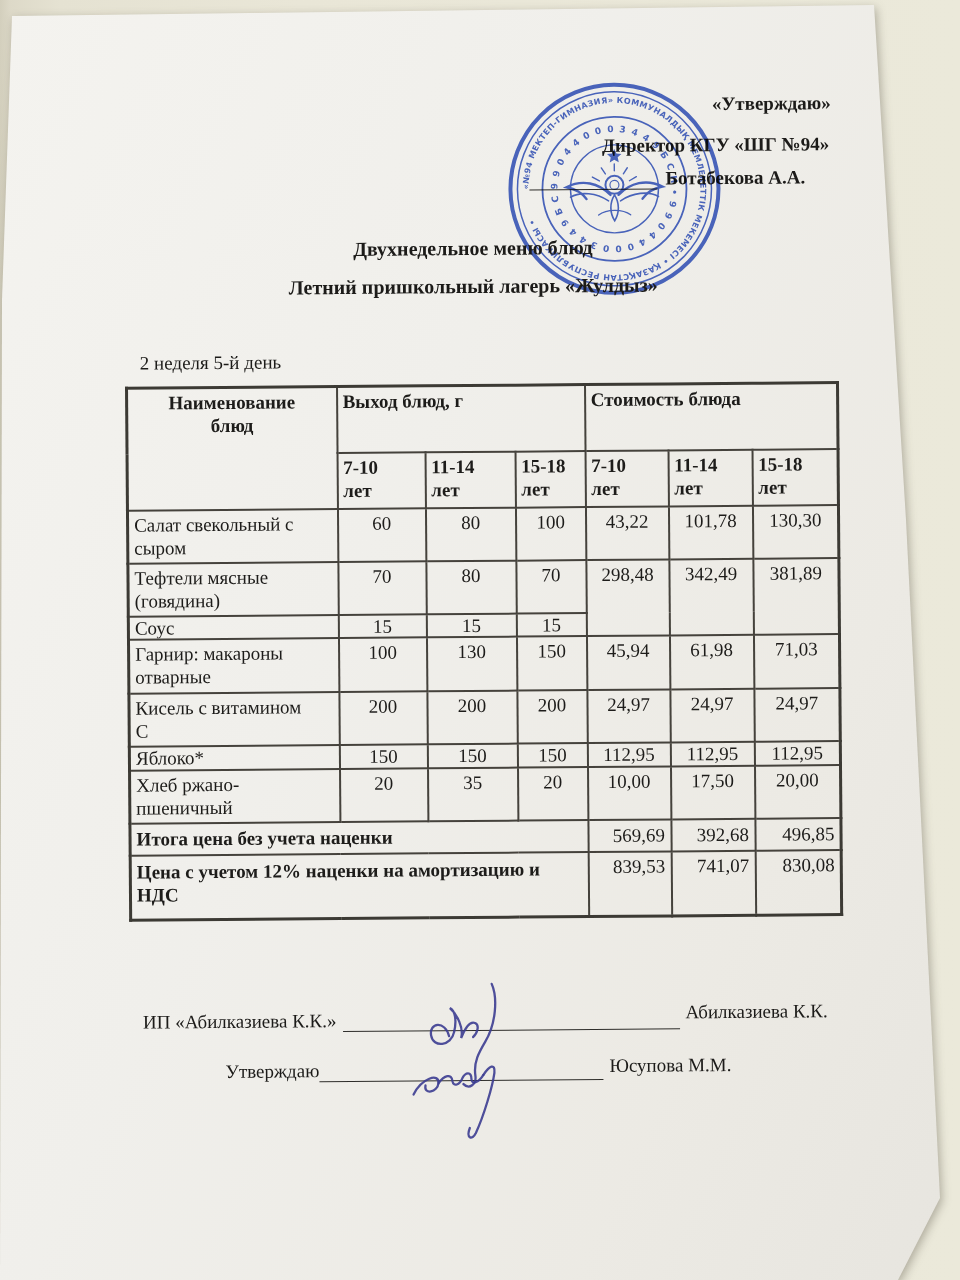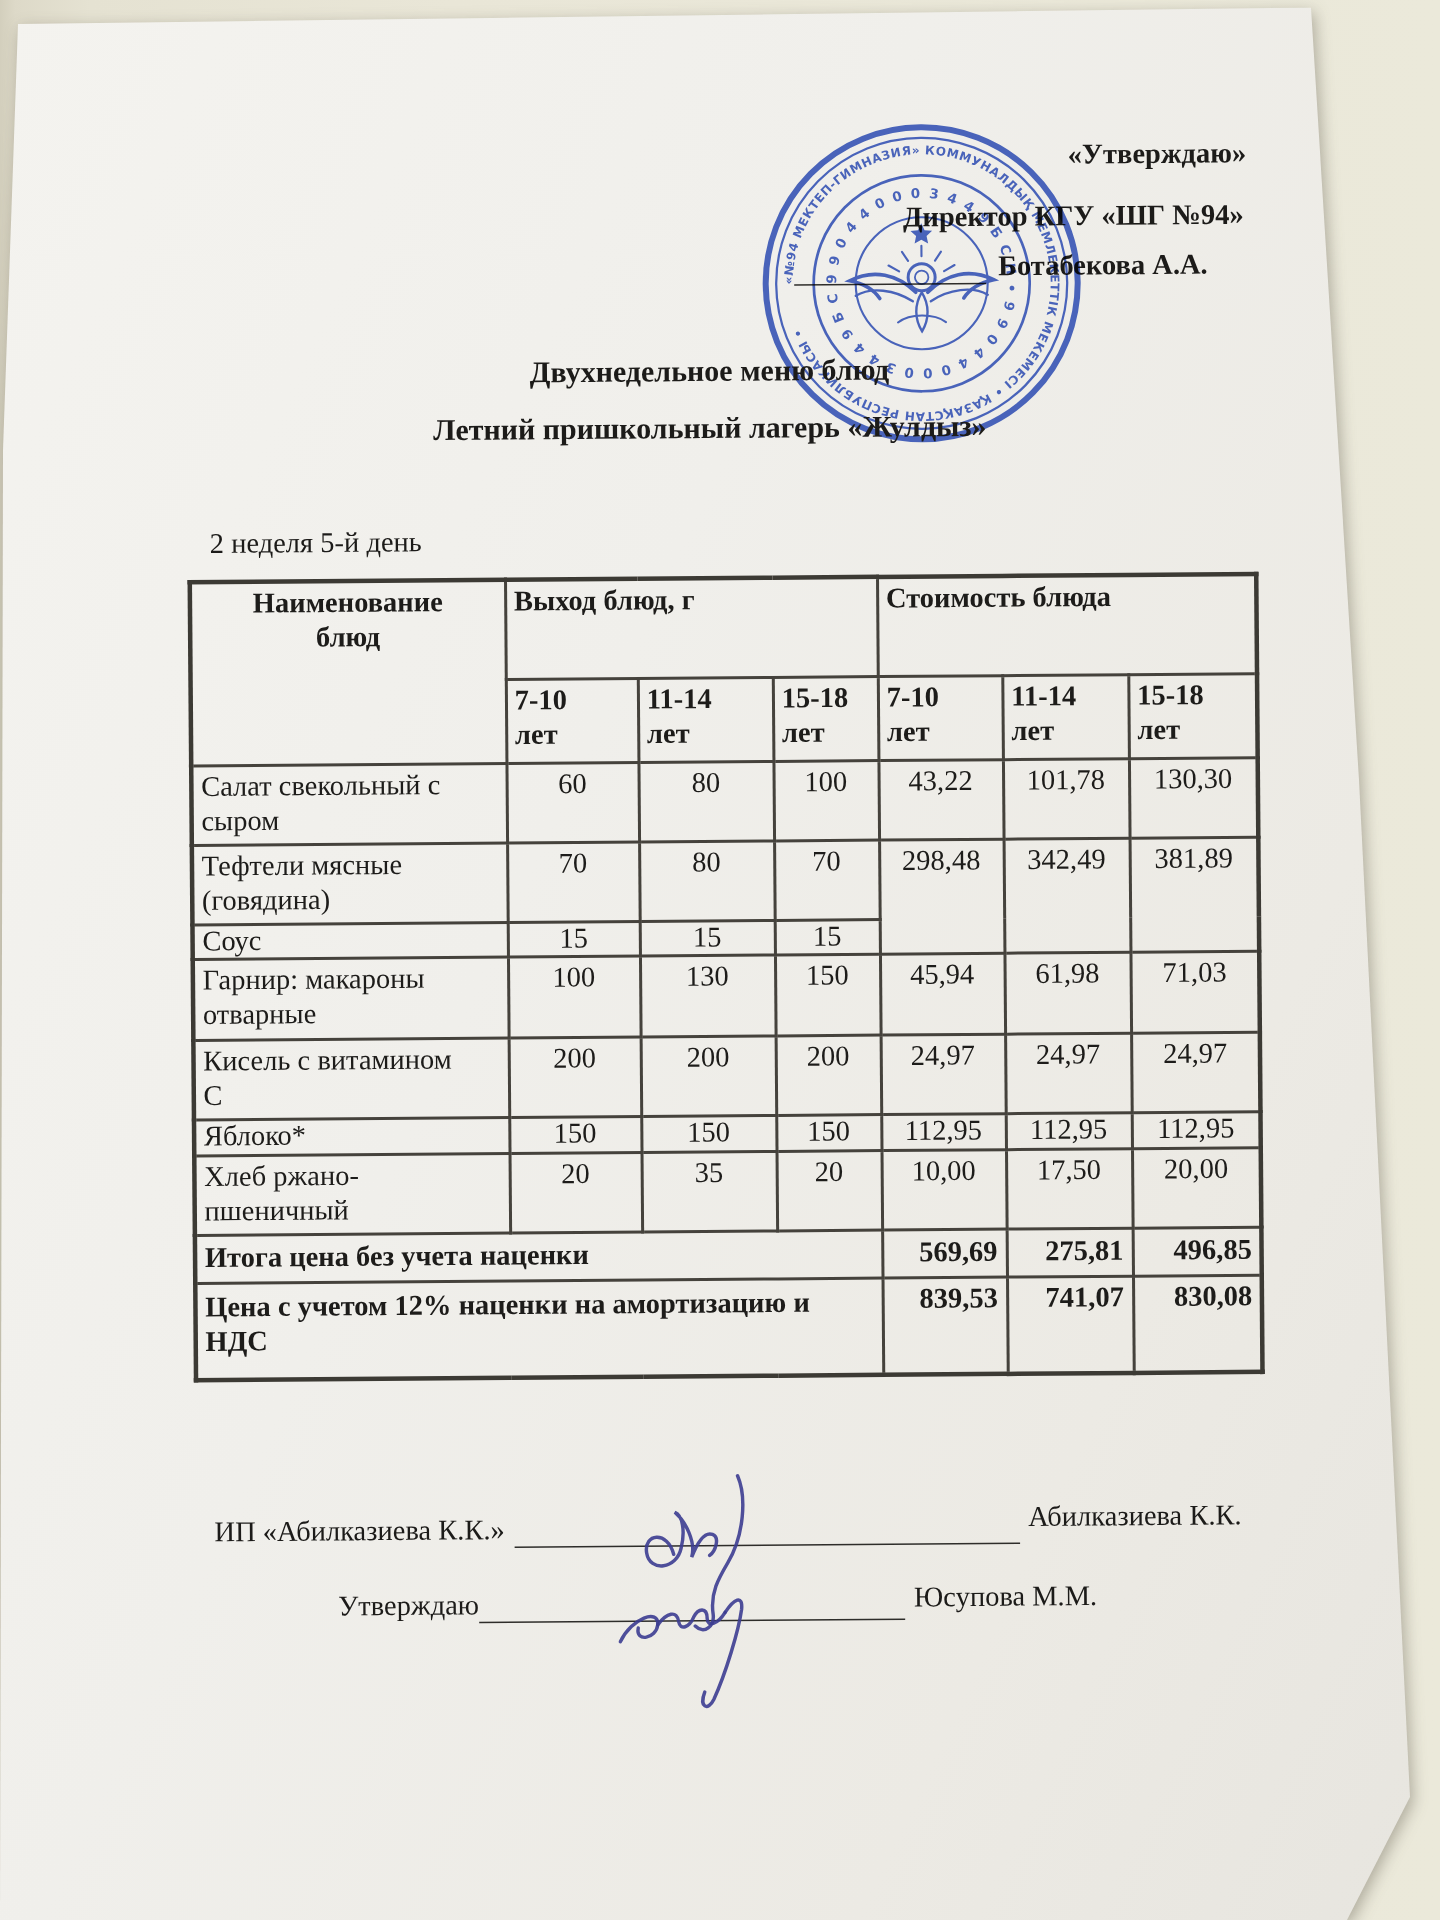--- a/index.html
+++ b/index.html
@@ -31,21 +31,21 @@
     table-layout:fixed;font-size:19px;color:#1d1c1a;}
   table.menu td{border:2px solid #45423c;vertical-align:top;white-space:pre-line;
     padding:2px 5px 3px;line-height:1.22;overflow:hidden;}
   table.menu{border:3px solid #3c3a34;}
   td.hname{text-align:center;font-weight:bold;padding-top:6px;}
   td.hgroup{font-weight:bold;padding-top:5px;padding-left:8px;}
   td.hage{font-weight:bold;padding-top:4px;line-height:1.35;}
   td.num{text-align:center;}
   tr.rsous td{line-height:1;padding-top:1px;padding-bottom:1px;}
   td.tlabel{font-weight:bold;vertical-align:middle;padding-left:6px;}
-  td.tval{font-weight:bold;text-align:right;padding-right:8px;}
+  td.tval{font-weight:normal;text-align:right;padding-right:8px;}
   tr.tot1 td{vertical-align:middle;}
   
   .sigrow{display:flex;align-items:flex-end;font-size:19px;}
   .sig1{top:1008px;left:140px;}
   .sig2{top:1058px;left:222px;}
   .sig-line1{width:337px;}
   .sig-line2{width:284px;}
   .sig-name{position:relative;top:-6px;padding-left:6px;}
   .sig-name.n2{top:-3px;}
   .handwriting{top:972px;left:392px;}
@@ -203,21 +203,21 @@
           <td class="num">35</td>
           <td class="num">20</td>
           <td class="num">10,00</td>
           <td class="num">17,50</td>
           <td class="num">20,00</td>
         </tr>
 
         <tr style="height:32px" class="tot1">
           <td colspan="4" class="tlabel">Итога цена без учета наценки</td>
           <td class="tval">569,69</td>
-          <td class="tval">275,81</td>
+          <td class="tval">392,68</td>
           <td class="tval">496,85</td>
         </tr>
 
         <tr style="height:64px">
           <td colspan="4" class="tlabel" style="vertical-align:top;padding-top:4px">Цена с учетом 12% наценки на амортизацию и
 НДС</td>
           <td class="tval">839,53</td>
           <td class="tval">741,07</td>
           <td class="tval">830,08</td>
         </tr>

